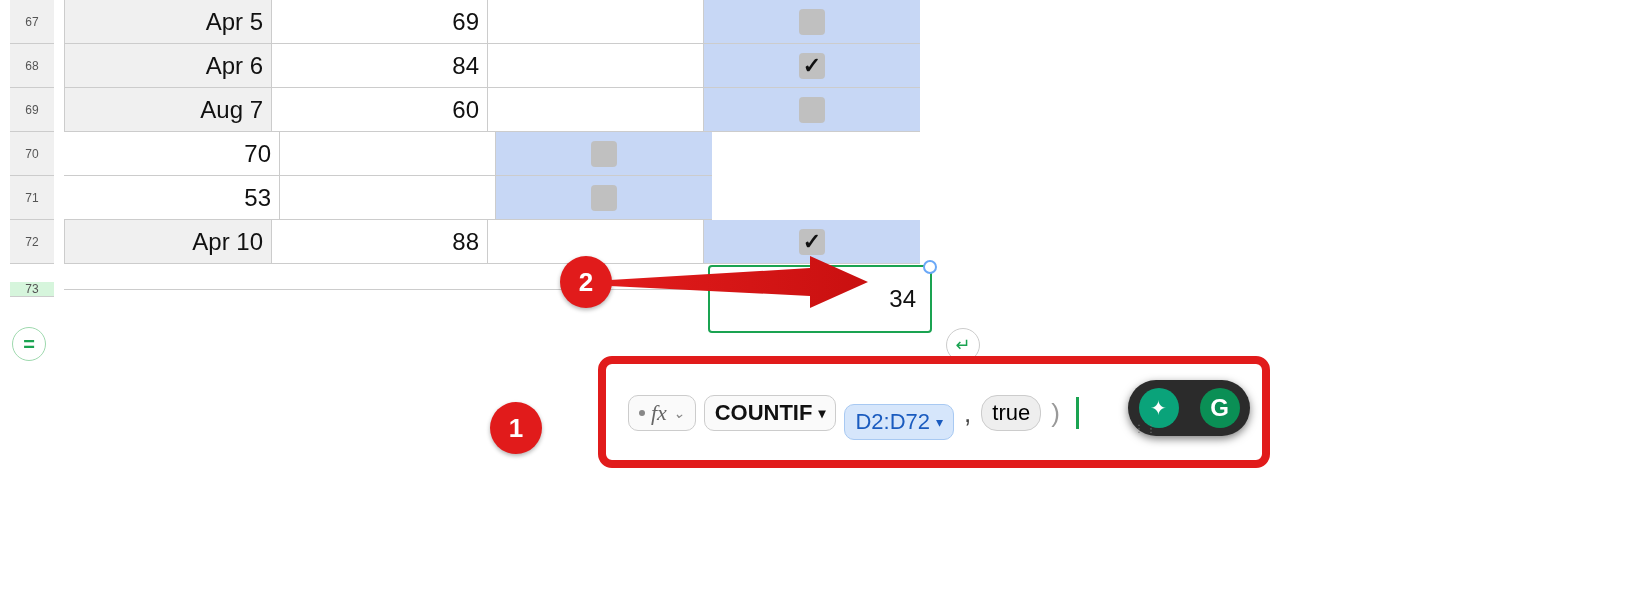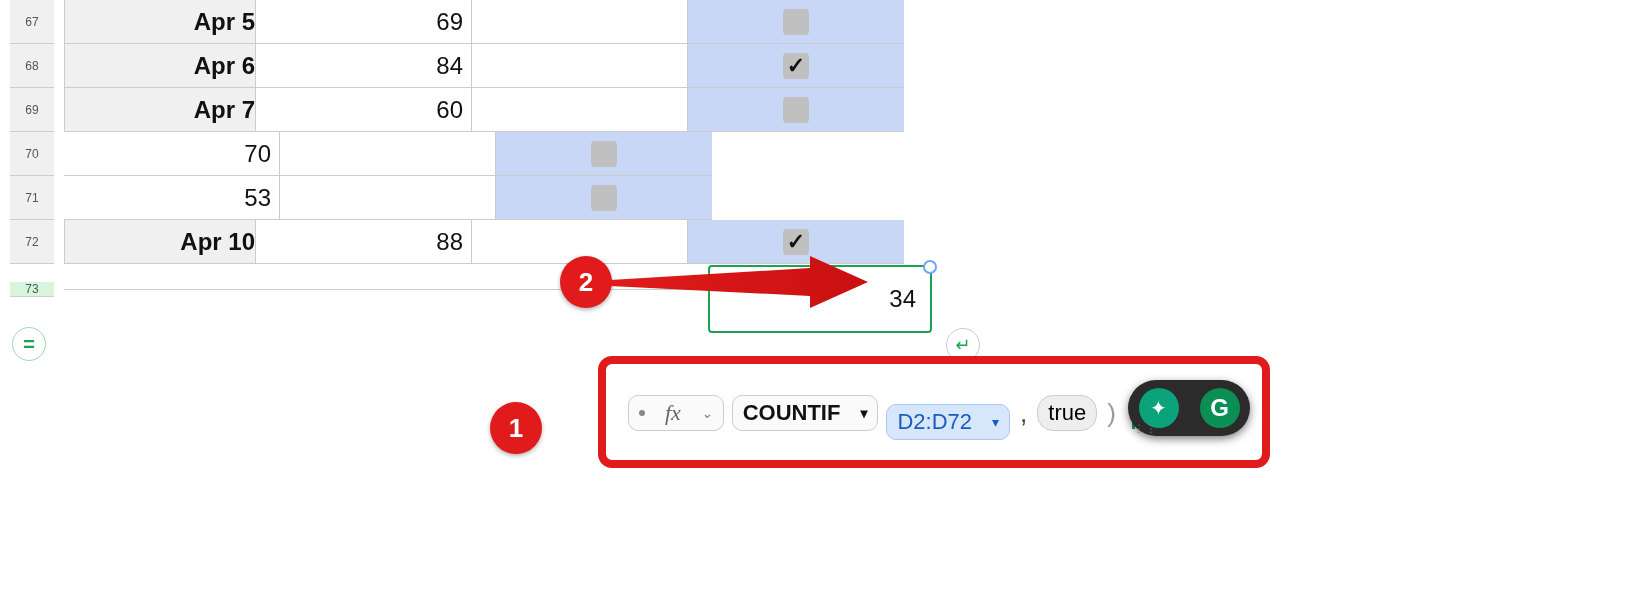--- a/index.html
+++ b/index.html
@@ -45,21 +45,21 @@
   .cell {
     border-bottom: 1px solid #ccc;
     border-right: 1px solid #ccc;
     display: flex;
     align-items: center;
     font-size: 24px;
     color: #111;
     background: #fff;
   }
   .cell.first { border-left: 1px solid #ccc; }
-  .colA { width: 192px; justify-content: flex-end; font-weight: 700; background:#f0f0f0;}
+  .colA { width: 208px; justify-content: flex-end; padding-right: 8px; font-weight: 400; background:#f0f0f0;}
   .colA.last { background:#fff; }
   .colB { width: 216px; justify-content: flex-end; padding-right: 8px; }
   .colC { width: 216px; }
   .colD { width: 216px; justify-content: center; background: #c7d7f5; border-right: none;}
   .colD.last-selected { border-right: none; }
 
   
   .chk {
     width: 26px; height: 26px;
     background: #c0c0c0;
@@ -157,21 +157,21 @@
     display:flex; align-items:center; gap:8px;
     height:46px;
   }
   .pill{
     display:flex;align-items:center;
     border:1px solid #ccc;
     border-radius:10px;
     padding:4px 10px;
     font-size:22px;
     background:#fafafa;
-    gap:20px;
+    gap:6px;
   }
   .fx-pill{ color:#666; font-style:italic; font-family: serif;}
   .fx-pill .dot{width:6px;height:6px;background:#888;border-radius:50%;}
   .fx-pill .caret{font-size:14px;color:#888;}
   .func-pill{ font-weight:700; color:#111;}
   .func-pill .tri{font-size:14px;}
   .range-pill{ background:#d6e6fb; border-color:#a8c9f2; color:#1a5bbf;margin-top:17px;}
   .range-pill .tri{color:#1a5bbf;font-size:14px;}
   .comma{font-size:26px;color:#444;padding:0 2px;}
   .true-pill{ background:#eee; border-radius:16px;}
@@ -228,21 +228,21 @@
     <div class="cell first colA">Apr 6</div>
     <div class="cell colB">84</div>
     <div class="cell colC"></div>
     <div class="cell colD">
       <div class="chk">✓</div>
     </div>
   </div>
 
   <div class="row">
     <div class="rowhdr">69</div>
-    <div class="cell first colA">Apr 7</div>
+    <div class="cell first colA">Aug 7</div>
     <div class="cell colB">60</div>
     <div class="cell colC"></div>
     <div class="cell colD">
       <div class="chk"></div>
     </div>
   </div>
 
   <div class="row">
     <div class="rowhdr">70</div>
     <div class="cell colB">70</div>

